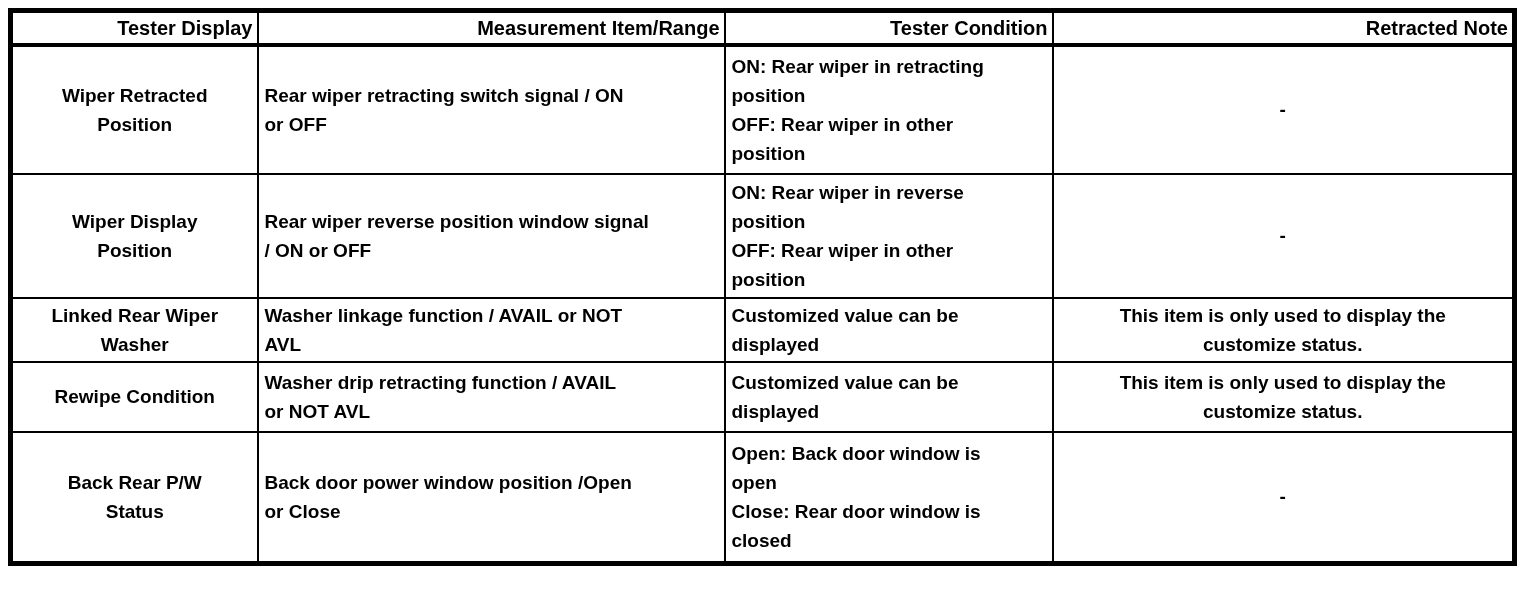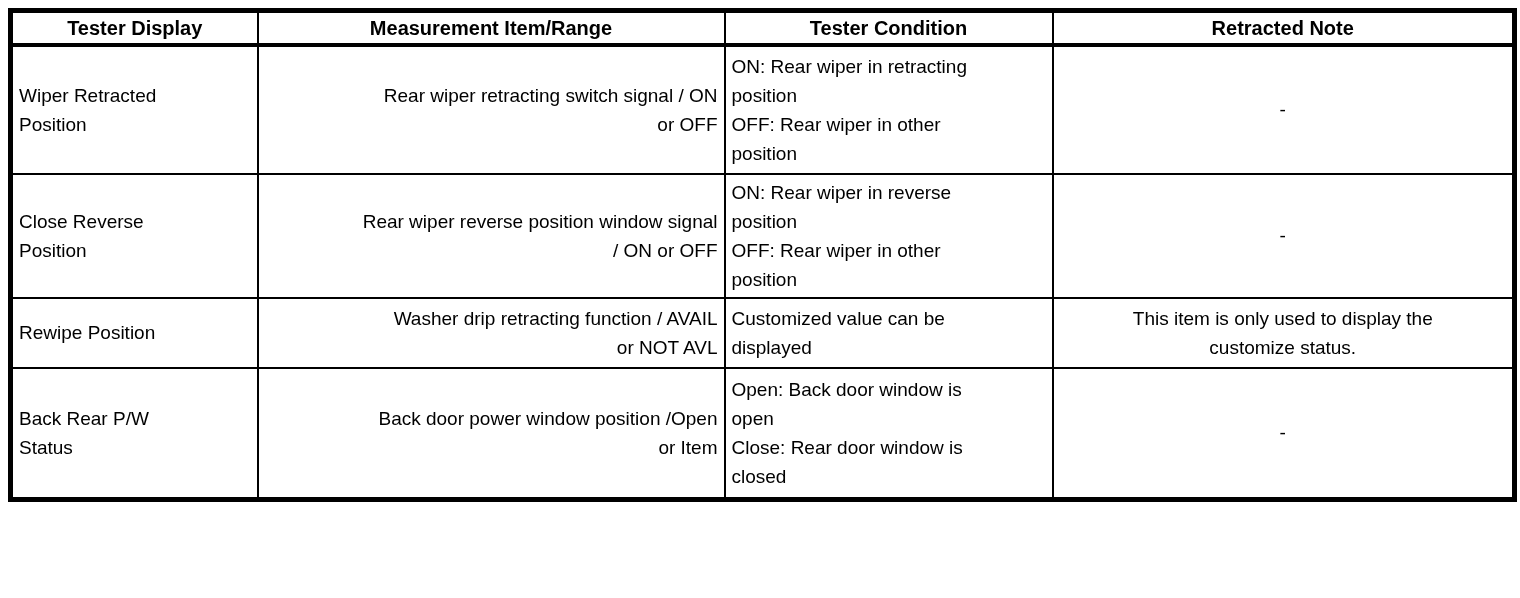--- a/index.html
+++ b/index.html
@@ -30,33 +30,34 @@
   }
   table.diag th,
   table.diag td {
     border: 2px solid #000000;
     vertical-align: middle;
     font-size: 19px;
     line-height: 29px;
     white-space: pre-line;
     overflow: hidden;
     padding: 2px 6px;
+    font-weight: bold;
   }
   table.diag thead th {
     border-bottom: 4px solid #000000;
     font-weight: bold;
     font-size: 20px;
-    text-align: center;
+    text-align: right;
     line-height: 24px;
     white-space: nowrap;
     padding: 2px 4px;
   }
   
-  td.col-tester    { text-align: left; }
-  td.col-measure   { text-align: right; padding-left: 8px; padding-right: 4px; }
+  td.col-tester    { text-align: center; }
+  td.col-measure   { text-align: left; padding-left: 8px; padding-right: 4px; }
   td.col-normal    { text-align: left; padding-left: 6px; padding-right: 2px; }
   td.col-note      { text-align: center; }
   
   tr.hdr { height: 34px;  }
   tr.r0  { height: 129px; }
   tr.r1  { height: 124px; }
   tr.r2  { height: 60px;  }
   tr.r3  { height: 70px;  }
   tr.r4  { height: 132px; }
 </style>
@@ -85,44 +86,54 @@
 Position</td>
         <td class="col-measure">Rear wiper retracting switch signal / ON
 or OFF</td>
         <td class="col-normal">ON: Rear wiper in retracting
 position
 OFF: Rear wiper in other
 position</td>
         <td class="col-note">-</td>
       </tr>
       <tr class="r1">
-        <td class="col-tester">Close Reverse
+        <td class="col-tester">Wiper Display
 Position</td>
         <td class="col-measure">Rear wiper reverse position window signal
 / ON or OFF</td>
         <td class="col-normal">ON: Rear wiper in reverse
 position
 OFF: Rear wiper in other
 position</td>
         <td class="col-note">-</td>
       </tr>
+      <tr class="r2">
+        <td class="col-tester">Linked Rear Wiper
+Washer</td>
+        <td class="col-measure">Washer linkage function / AVAIL or NOT
+AVL</td>
+        <td class="col-normal">Customized value can be
+displayed</td>
+        <td class="col-note">This item is only used to display the
+customize status.</td>
+      </tr>
       <tr class="r3">
-        <td class="col-tester">Rewipe Position</td>
+        <td class="col-tester">Rewipe Condition</td>
         <td class="col-measure">Washer drip retracting function / AVAIL
 or NOT AVL</td>
         <td class="col-normal">Customized value can be
 displayed</td>
         <td class="col-note">This item is only used to display the
 customize status.</td>
       </tr>
       <tr class="r4">
         <td class="col-tester">Back Rear P/W
 Status</td>
         <td class="col-measure">Back door power window position /Open
-or Item</td>
+or Close</td>
         <td class="col-normal">Open: Back door window is
 open
 Close: Rear door window is
 closed</td>
         <td class="col-note">-</td>
       </tr>
     </tbody>
   </table>
 </div>
 

